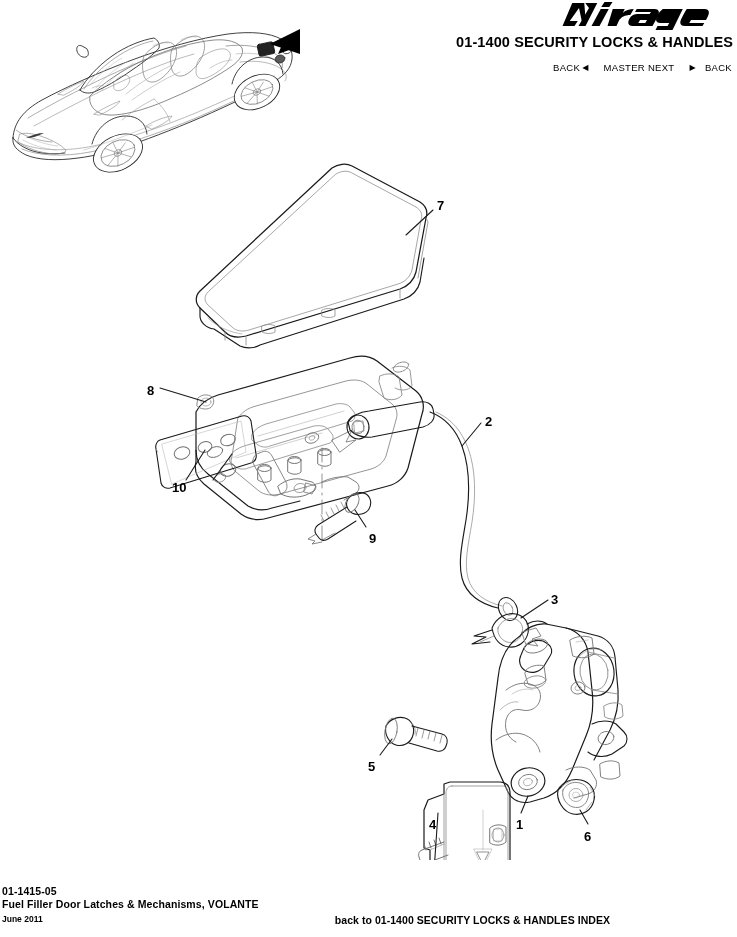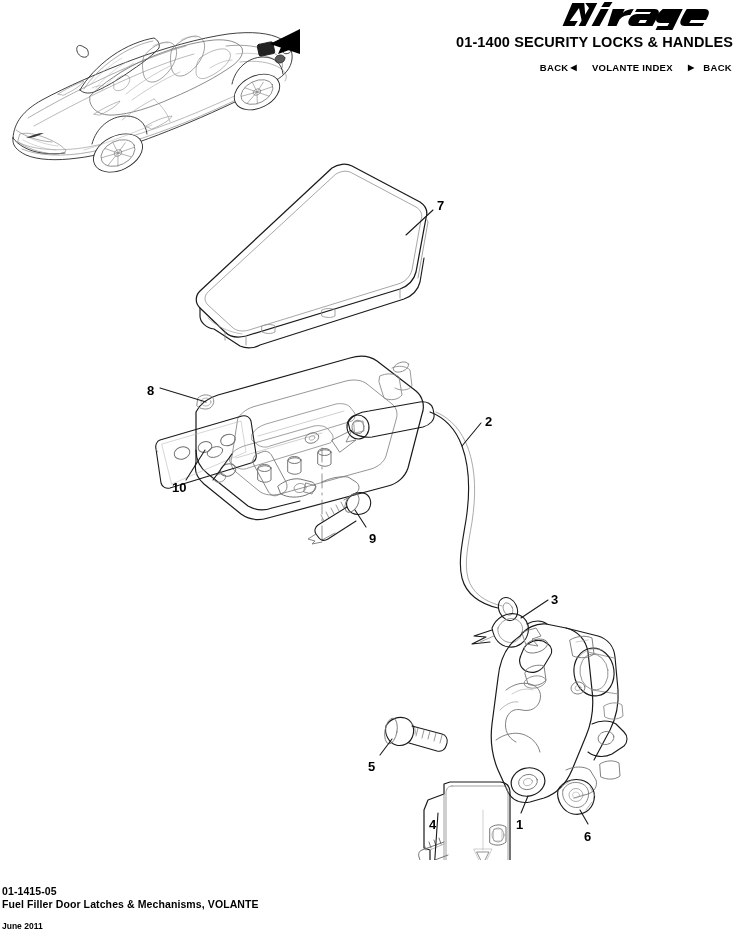--- a/index.html
+++ b/index.html
@@ -47,21 +47,21 @@
     font-size: 14.5px;
     font-weight: bold;
     letter-spacing: 0.1px;
     white-space: nowrap;
   }
   #nav-bar {
     position: absolute;
     right: 5px;
     top: 62px;
     font-size: 9.5px;
-    font-weight: bold;
+    font-weight: normal;
     letter-spacing: 0.3px;
     white-space: nowrap;
     display: flex;
     align-items: center;
     gap: 0px;
     text-align: center;
   }
   .nav-link {
     cursor: pointer;
     white-space: nowrap;
@@ -115,21 +115,21 @@
     letter-spacing: 0.1px;
   }
   #doc-subtitle {
     font-size: 10.5px;
     font-weight: bold;
     letter-spacing: 0.1px;
   }
   #doc-date {
     font-size: 8.5px;
     font-weight: bold;
-    margin-top: 9px;
+    margin-top: 2px;
   }
   #footer-index-link {
     position: absolute;
     right: 3px;
     top: 47px;
     font-size: 10.5px;
     font-weight: bold;
     letter-spacing: 0.05px;
     white-space: nowrap;
     cursor: pointer;
@@ -285,21 +285,21 @@
       <g fill="none" stroke="#000000" stroke-width="0"></g>
     </svg>
   </div>
 
   <div id="section-title">01-1400 SECURITY LOCKS &amp; HANDLES</div>
 
   <div id="nav-bar">
     <span class="nav-link">BACK</span>
     <span class="nav-arrow">◀</span>
     <span class="nav-gap"></span>
-    <span class="nav-link">VOLANTE INDEX</span>
+    <span class="nav-link">MASTER NEXT</span>
     <span class="nav-gap"></span>
     <span class="nav-arrow">▶</span>
     <span class="nav-gap-sm"></span>
     <span class="nav-link">BACK</span>
   </div>
 </div>
 
 <div id="illustration">
   <svg viewBox="0 0 737 710" width="737" height="710" xmlns="http://www.w3.org/2000/svg">
     <g fill="none" stroke="#1a1a1a" stroke-width="1.05" stroke-linejoin="round" stroke-linecap="round">
@@ -636,13 +636,14 @@
   <div class="callout" style="left:516px; top:668px;">1</div>
   <div class="callout" style="left:584px; top:680px;">6</div>
 </div>
 
 <div id="footer">
   <div id="footer-left">
     <div id="doc-number">01-1415-05</div>
     <div id="doc-subtitle">Fuel Filler Door Latches &amp; Mechanisms, VOLANTE</div>
     <div id="doc-date">June 2011</div>
   </div>
+  <div id="footer-index-link">back to 01-1400 SECURITY LOCKS &amp; HANDLES INDEX</div>
 </div>
 
 </body></html>

